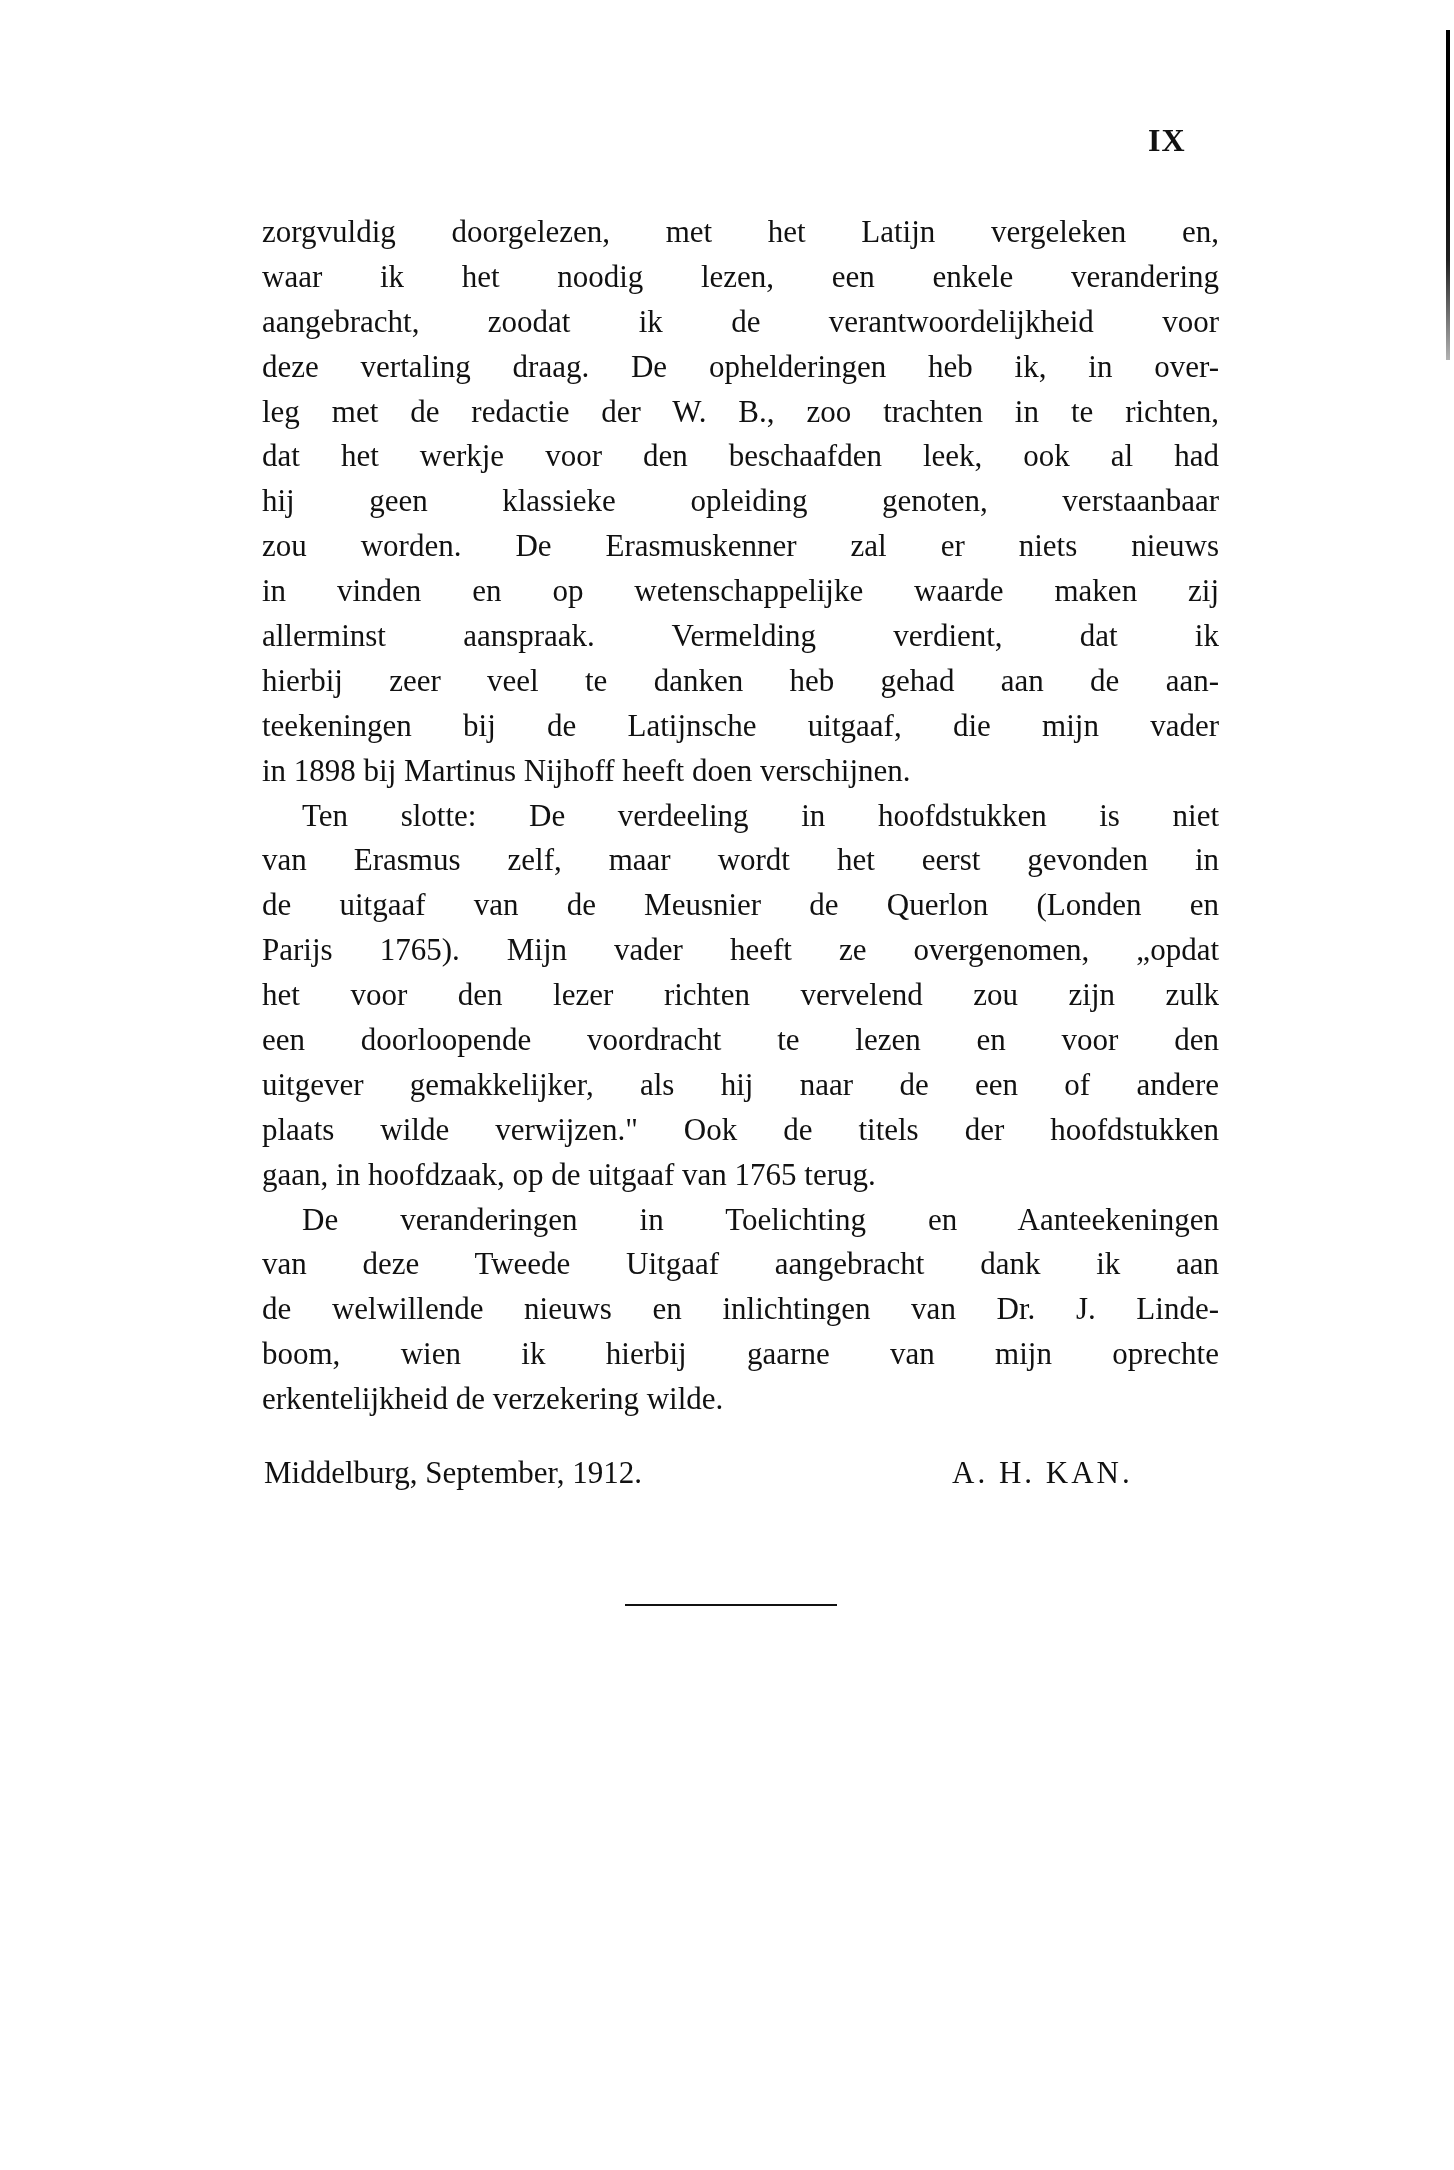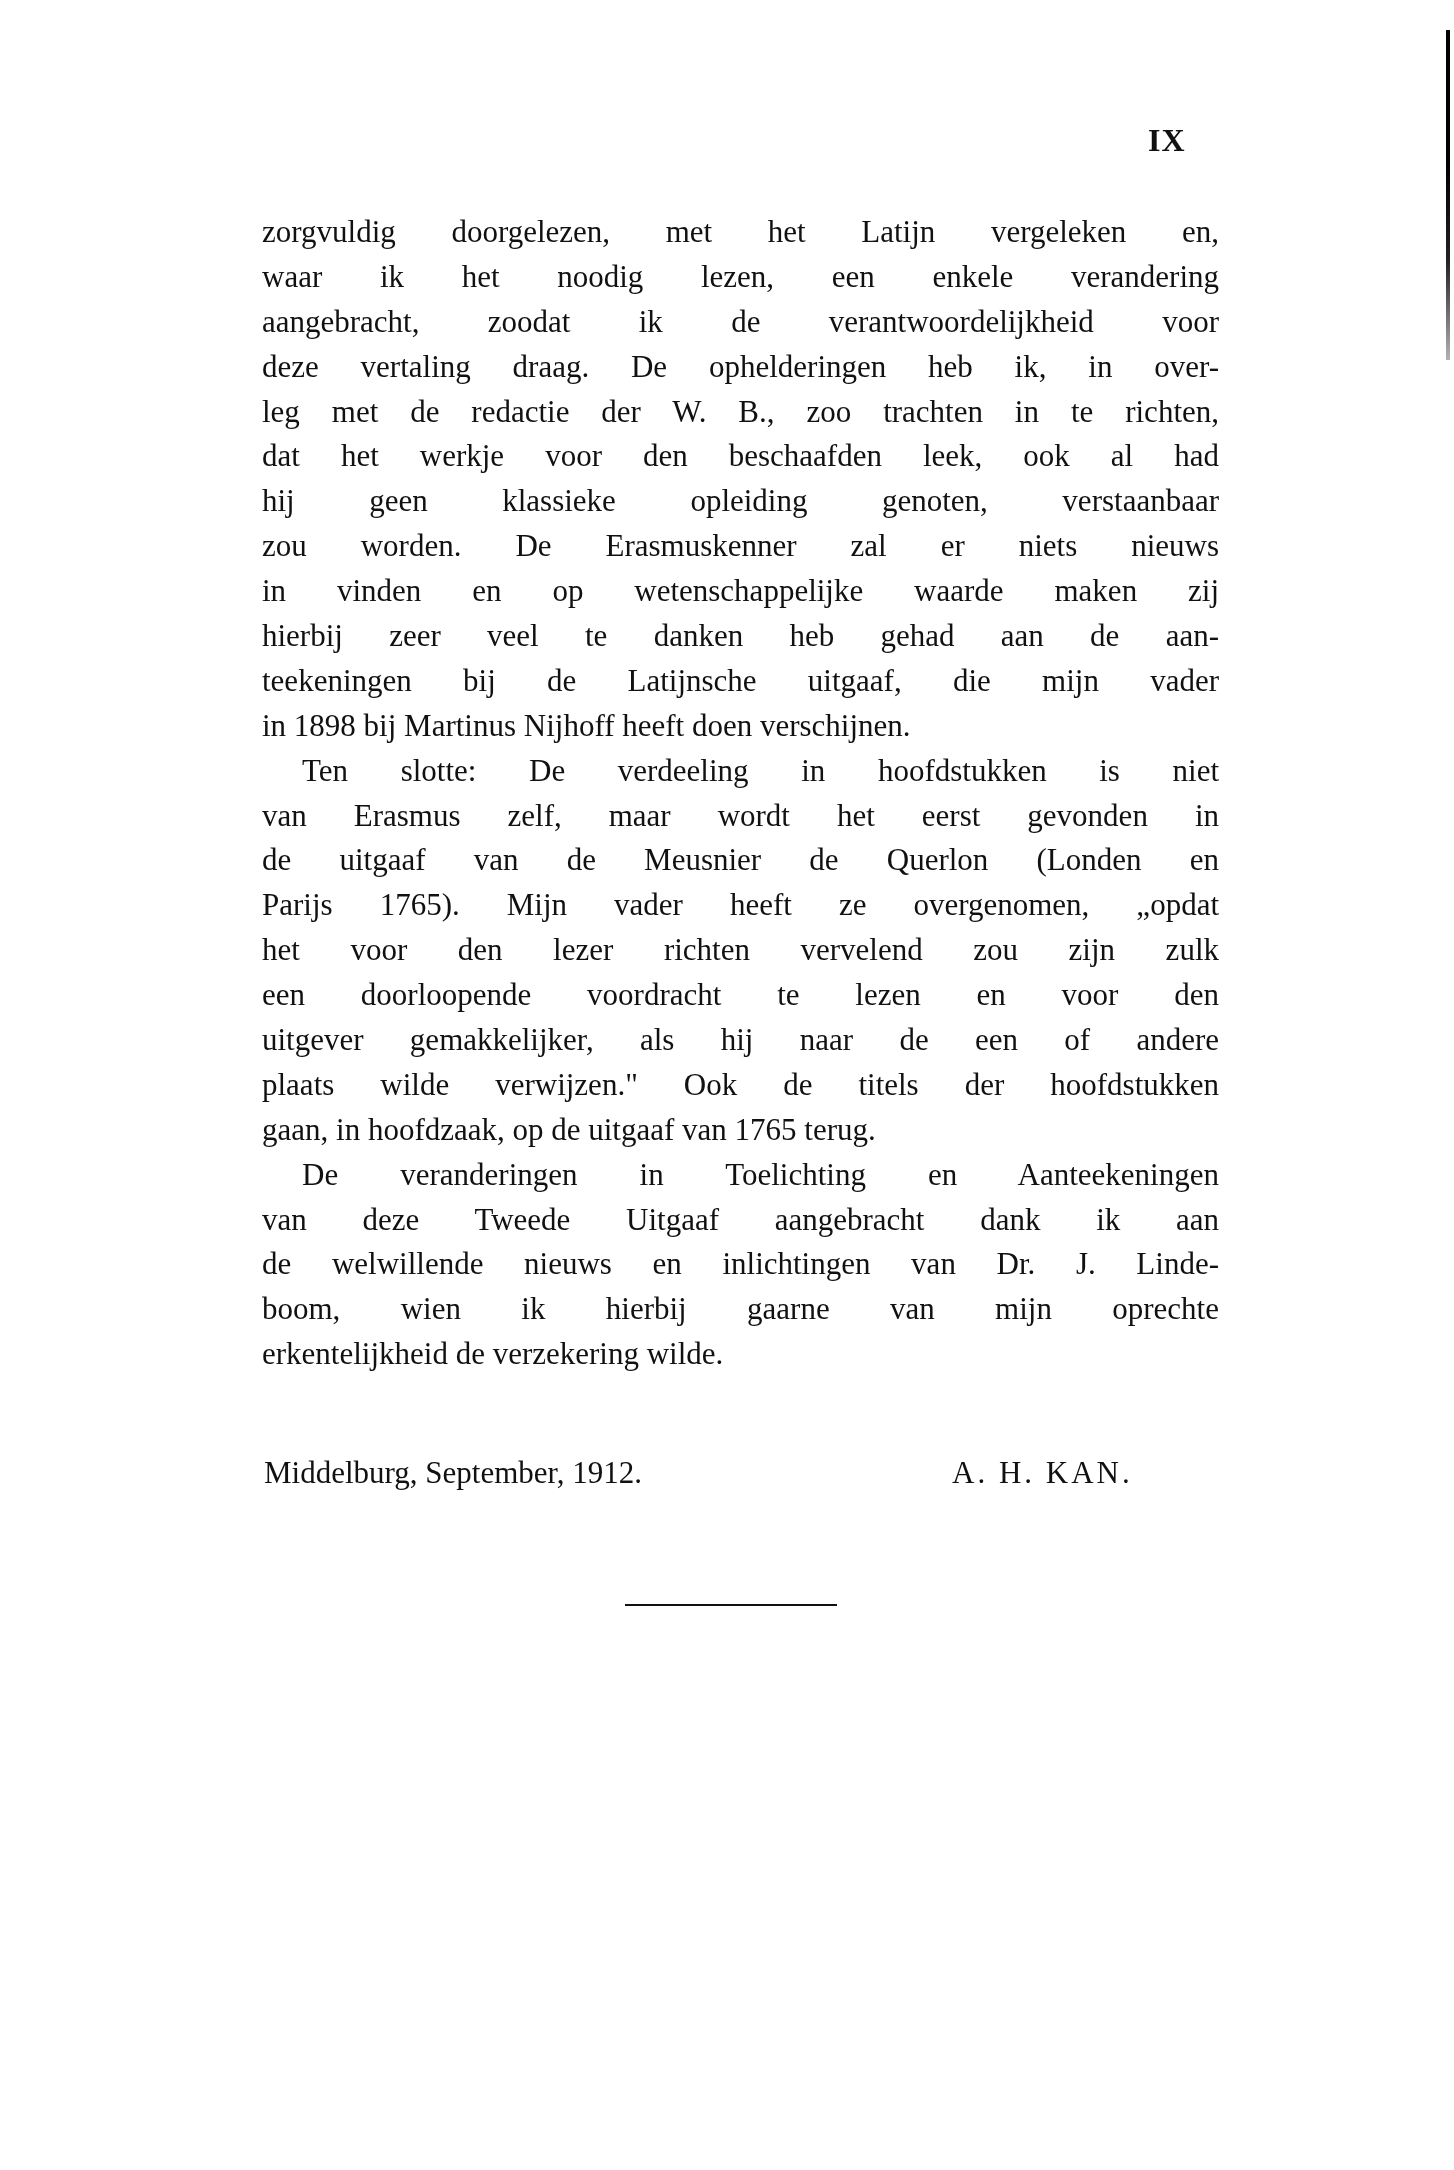--- a/index.html
+++ b/index.html
@@ -95,20 +95,21 @@
 <div class="text-block">
   <span class="line">zorgvuldig doorgelezen, met het Latijn vergeleken en,</span>
   <span class="line">waar ik het noodig lezen, een enkele verandering</span>
   <span class="line">aangebracht, zoodat ik de verantwoordelijkheid voor</span>
   <span class="line">deze vertaling draag. De ophelderingen heb ik, in over-</span>
   <span class="line">leg met de redactie der W. B., zoo trachten in te richten,</span>
   <span class="line">dat het werkje voor den beschaafden leek, ook al had</span>
   <span class="line">hij geen klassieke opleiding genoten, verstaanbaar</span>
   <span class="line">zou worden. De Erasmuskenner zal er niets nieuws</span>
   <span class="line">in vinden en op wetenschappelijke waarde maken zij</span>
+  <span class="line">allerminst aanspraak. Vermelding verdient, dat ik</span>
   <span class="line">hierbij zeer veel te danken heb gehad aan de aan-</span>
   <span class="line">teekeningen bij de Latijnsche uitgaaf, die mijn vader</span>
   <span class="line last">in 1898 bij Martinus Nijhoff heeft doen verschijnen.</span>
   <span class="line indent">Ten slotte: De verdeeling in hoofdstukken is niet</span>
   <span class="line">van Erasmus zelf, maar wordt het eerst gevonden in</span>
   <span class="line">de uitgaaf van de Meusnier de Querlon (Londen en</span>
   <span class="line">Parijs 1765). Mijn vader heeft ze overgenomen, „opdat</span>
   <span class="line">het voor den lezer richten vervelend zou zijn zulk</span>
   <span class="line">een doorloopende voordracht te lezen en voor den</span>
   <span class="line">uitgever gemakkelijker, als hij naar de een of andere</span>

